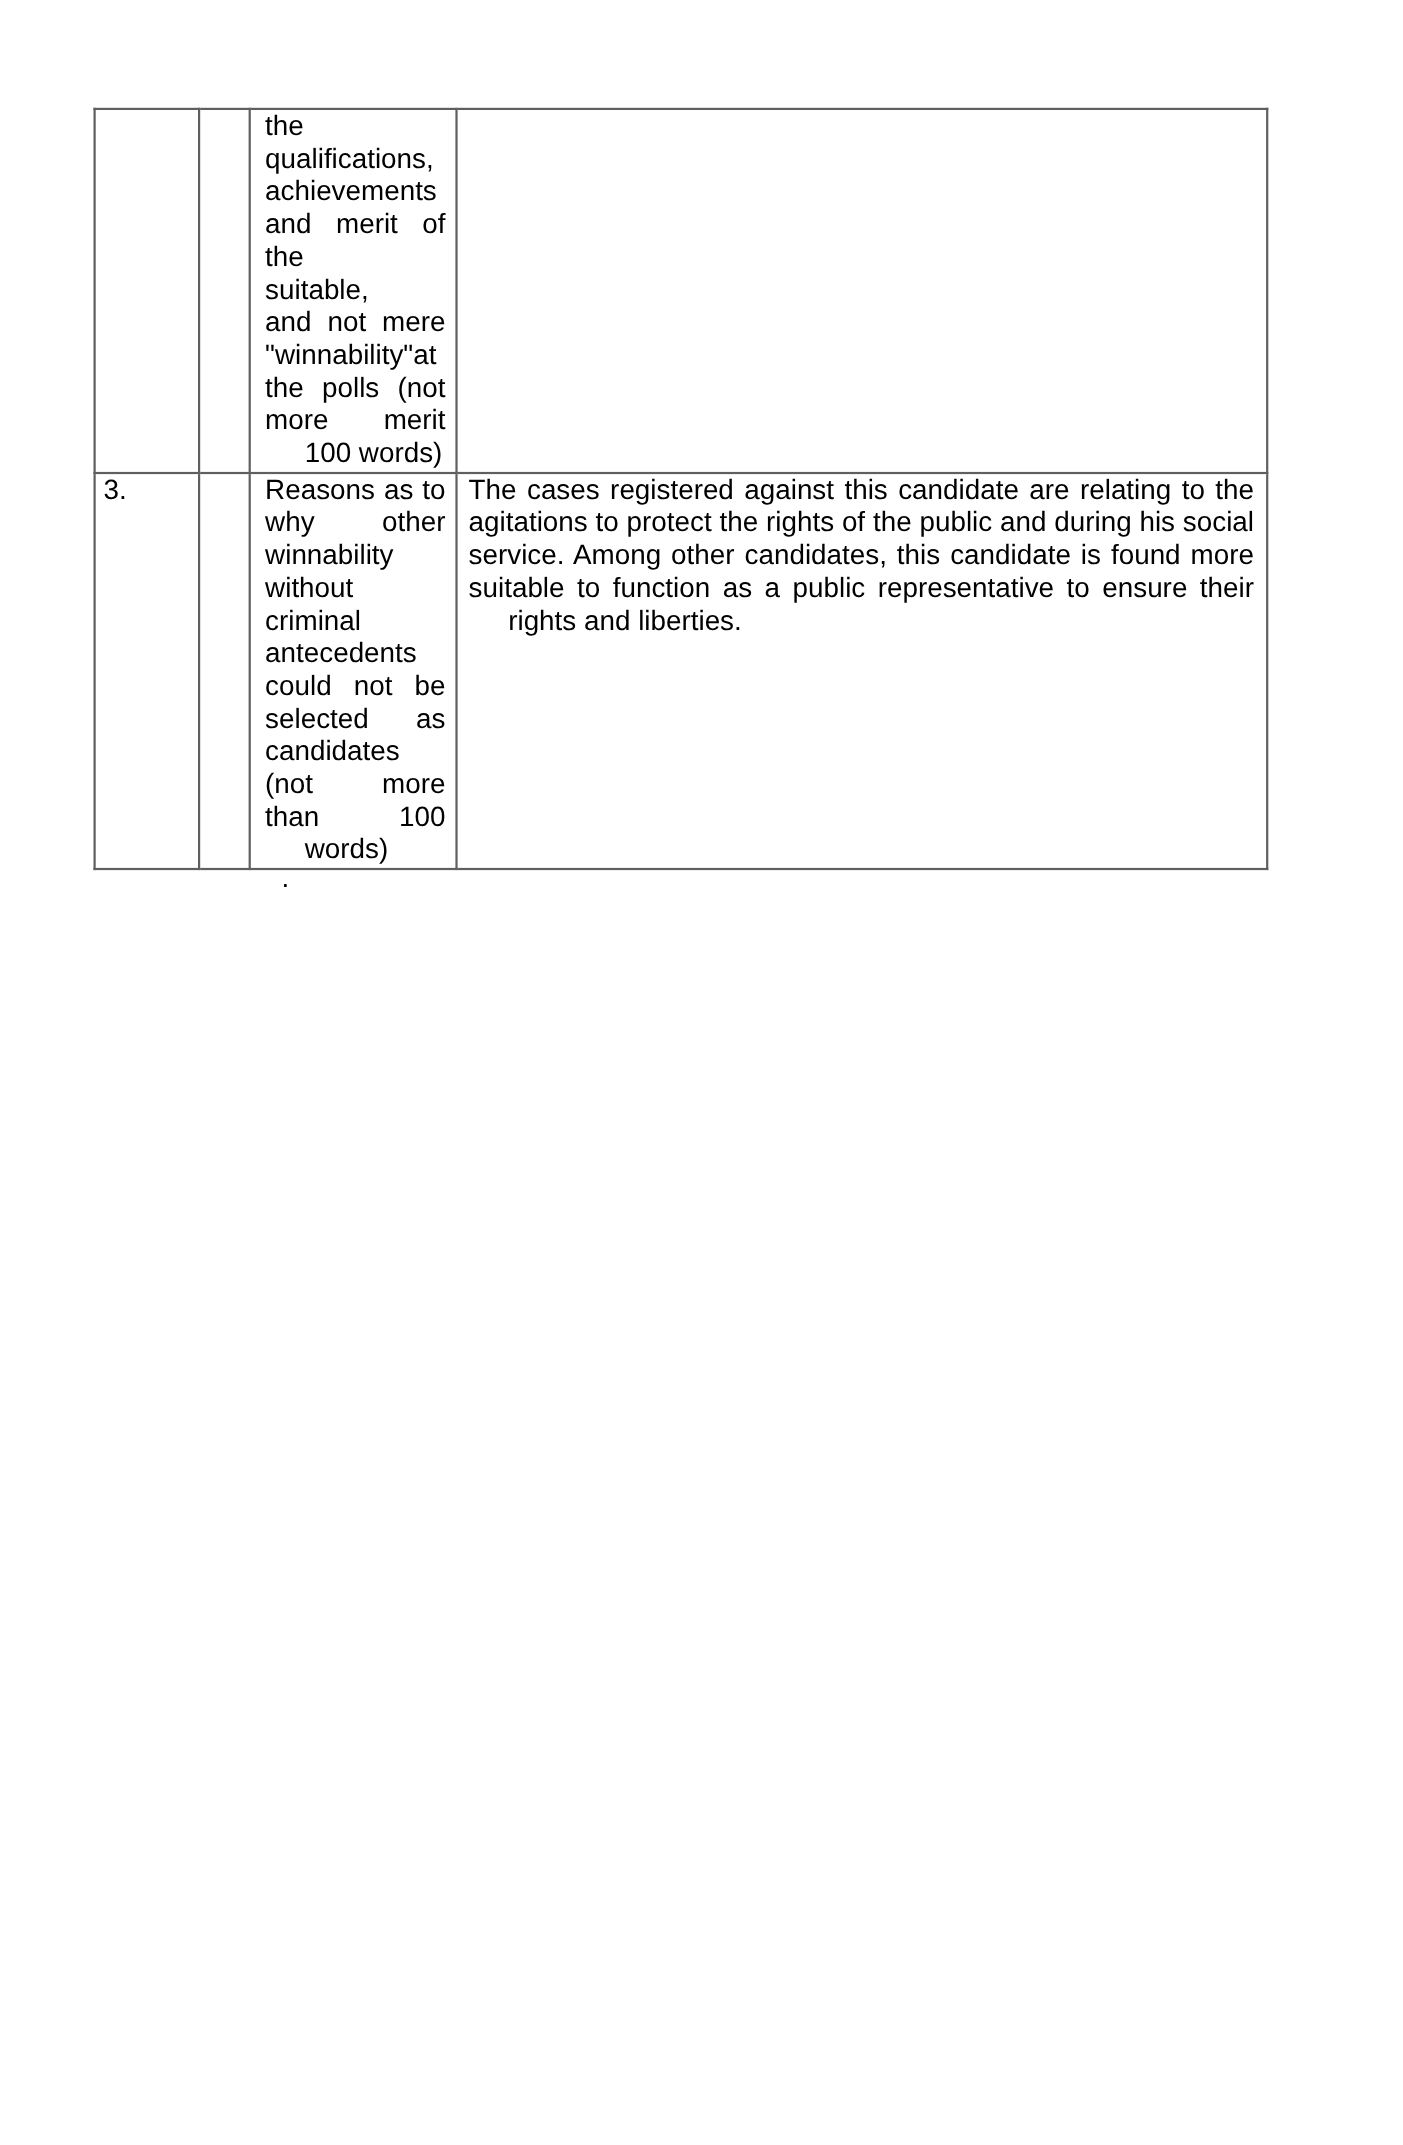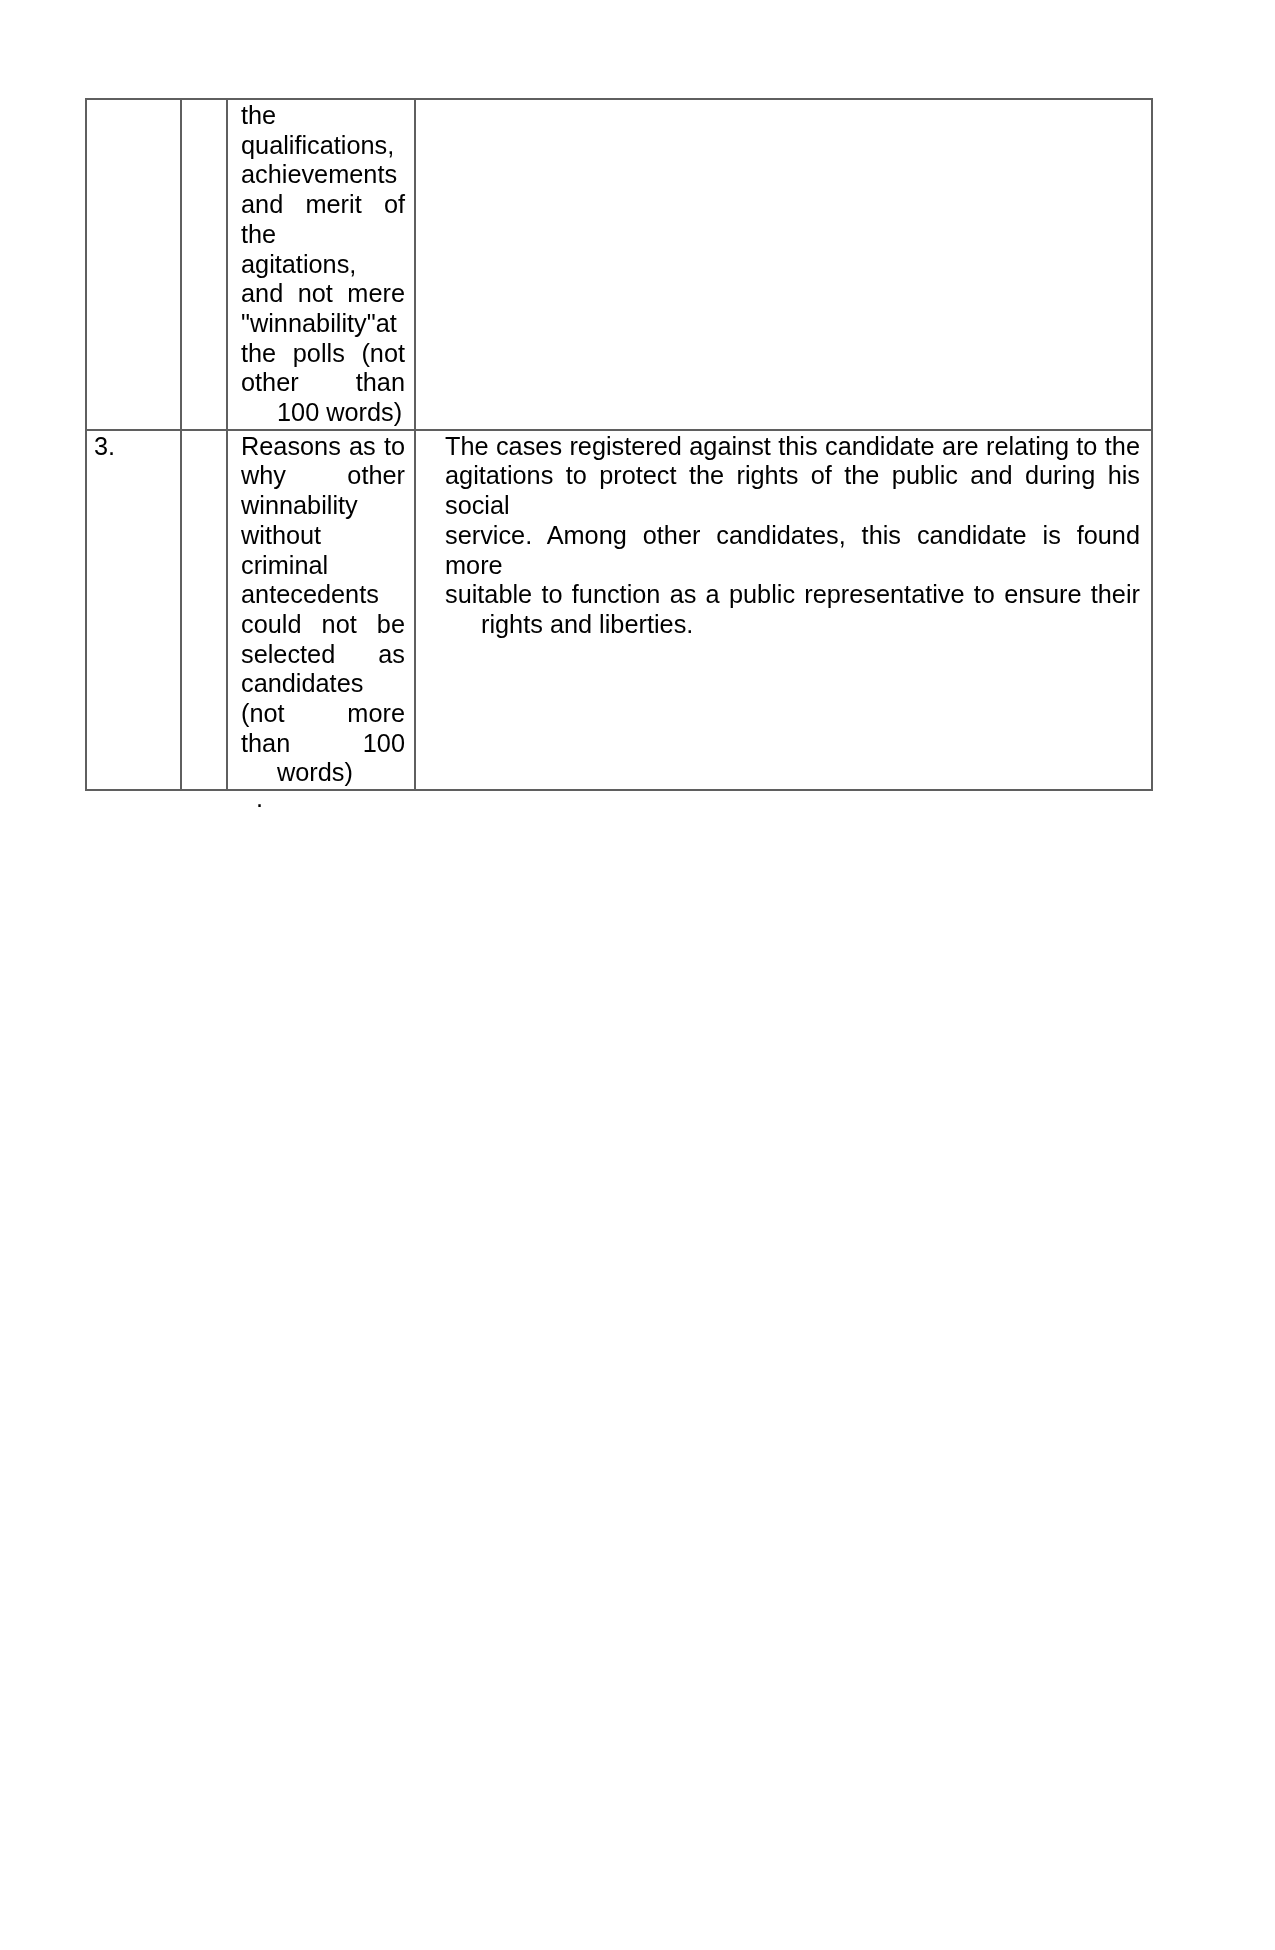--- a/index.html
+++ b/index.html
@@ -28,21 +28,21 @@
     font-size: 25.3px;
     line-height: 29.7px;
     overflow: hidden;
   }
   tr.row-1 { height: 329px; }
   tr.row-2 { height: 356px; }
 
   td.serial-cell   { padding: 1px 4px 1px 7px; }
   td.sub-cell      { padding: 1px 2px; }
   td.criteria-cell { padding: 1px 9px 1px 13px; }
-  td.response-cell { padding: 1px 11px 1px 29px; }
+  td.response-cell { padding: 1px 11px 1px 10px; }
 
   .jline { text-align: justify; text-align-last: justify; }
   .jline.last { text-align-last: left; margin-left: 36px; }
 
   .stray-period {
     position: absolute;
     left: 240px;
     top: 784px;
     font-size: 25.3px;
     line-height: 29.7px;
@@ -68,25 +68,25 @@
         <td class="sub-cell">
           <div></div>
         </td>
         <td class="criteria-cell">
           <div class="cell-text">
               <div class="jline">the</div>
               <div class="jline">qualifications,</div>
               <div class="jline">achievements</div>
               <div class="jline">and merit of</div>
               <div class="jline">the</div>
-              <div class="jline">agitations,</div>
+              <div class="jline">suitable,</div>
               <div class="jline">and not mere</div>
               <div class="jline">"winnability"at</div>
               <div class="jline">the polls (not</div>
-              <div class="jline">other than</div>
+              <div class="jline">more merit</div>
               <div class="jline last">100 words)</div>
             </div>
         </td>
         <td class="response-cell">
           <div class="cell-text"></div>
         </td>
       </tr>
       <tr class="row-2">
         <td class="serial-cell">
           <div>3.</div>

